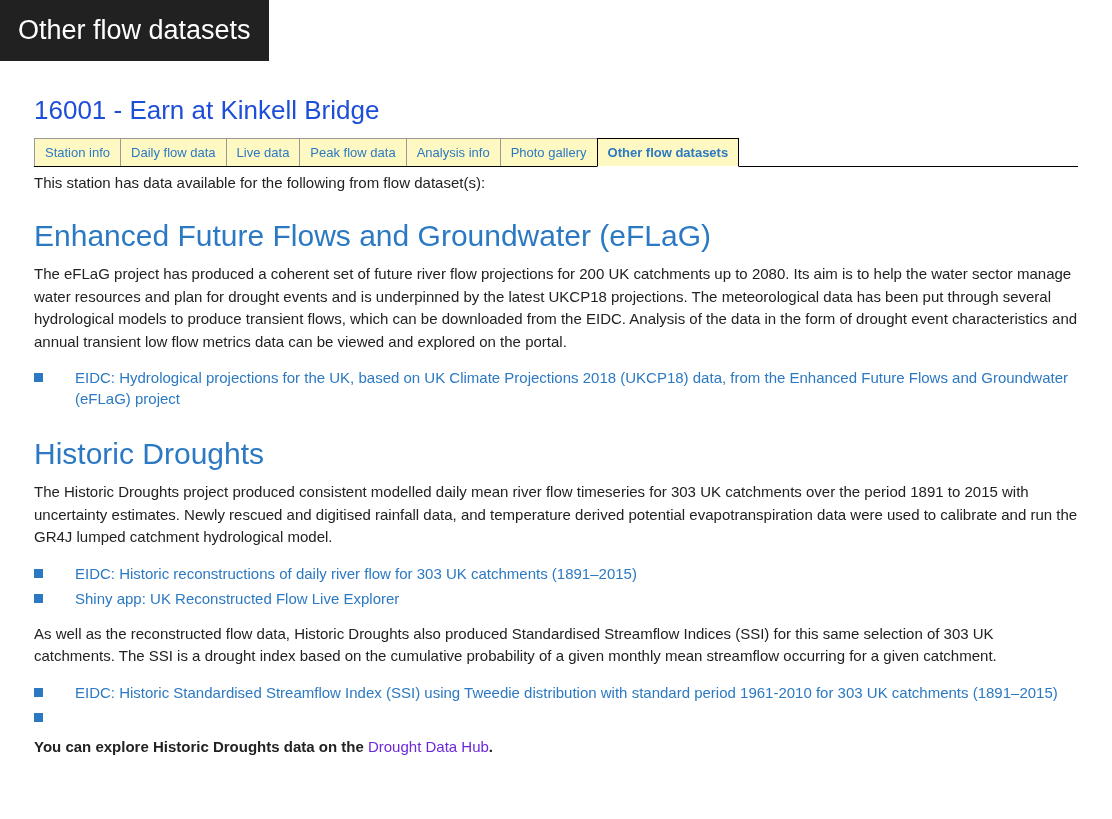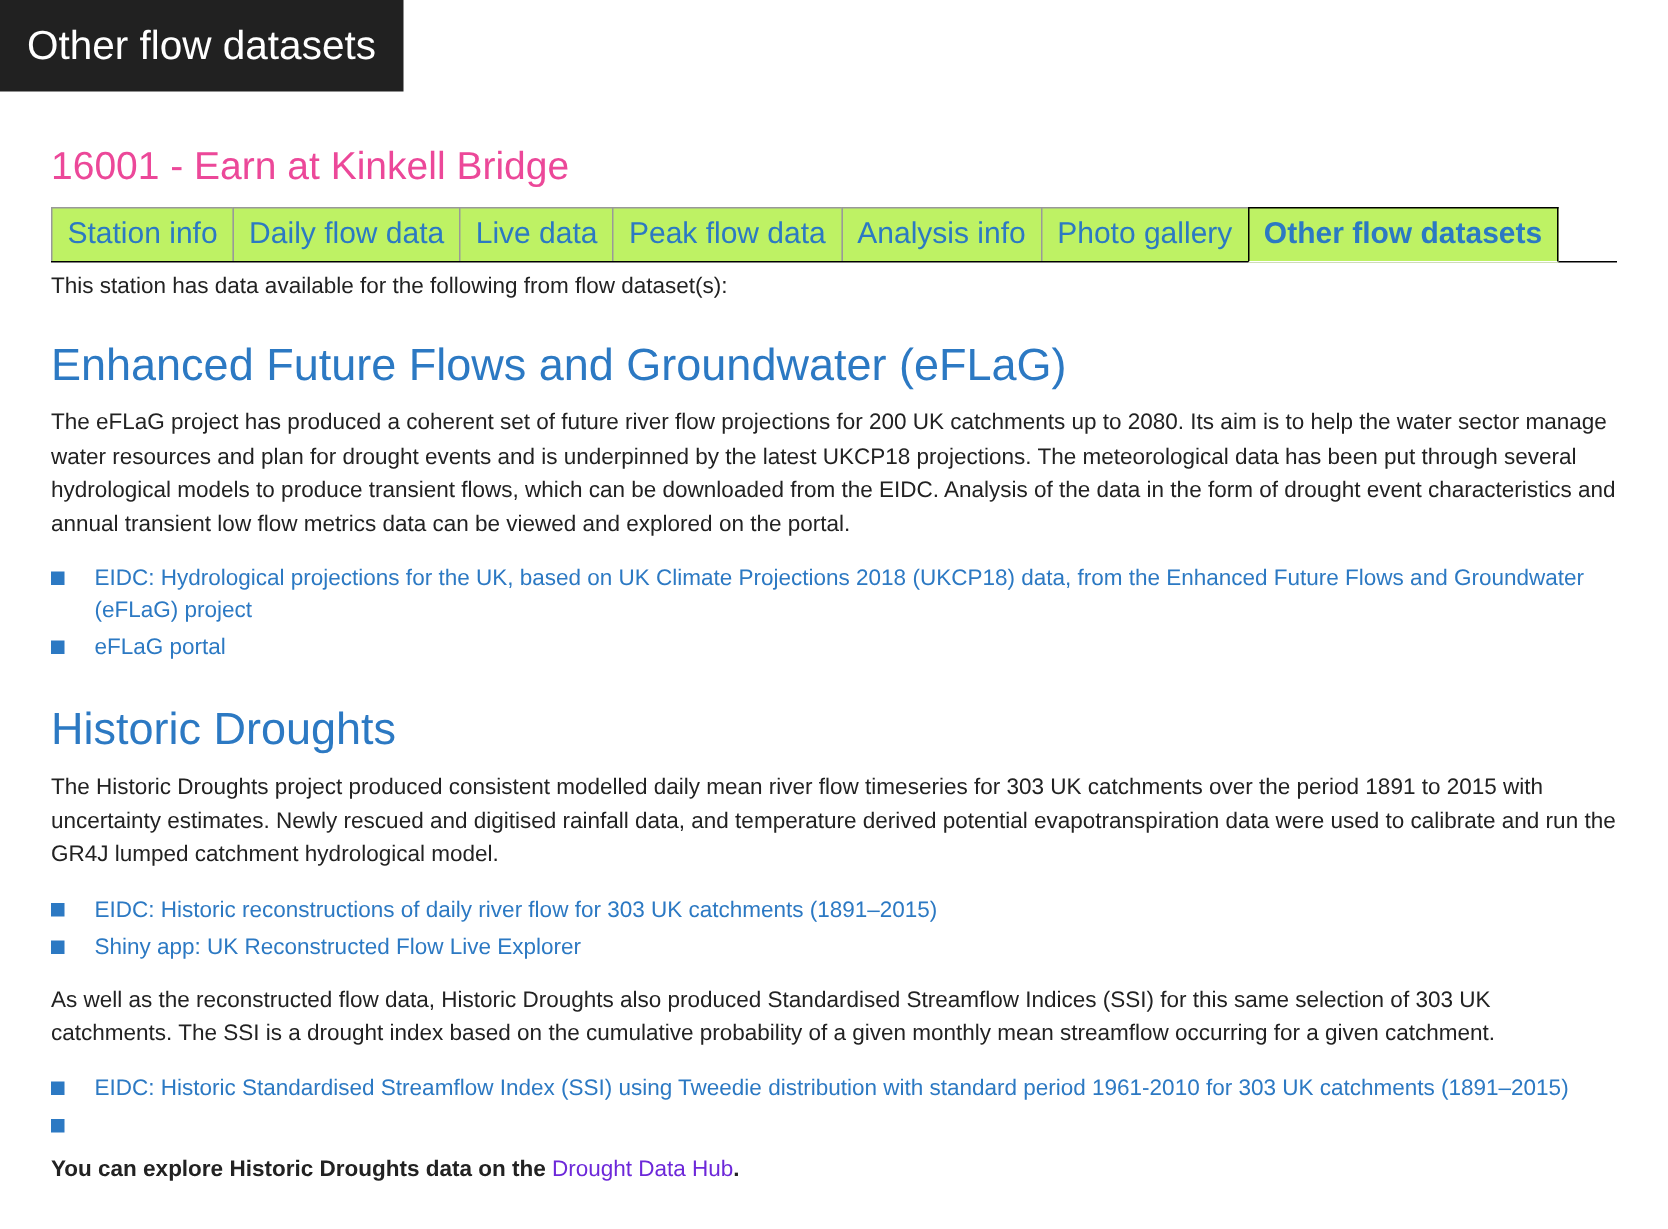--- a/index.html
+++ b/index.html
@@ -14,38 +14,38 @@
     background: #212121;
     color: #fff;
     font-size: 27px;
     padding: 15px 18px;
     display: inline-block;
   }
   .content {
     padding: 20px 34px 20px 34px;
   }
   .page-title {
-    color: #ec4899;
+    color: #1d4ed8;
     font-size: 26px;
     font-weight: normal;
     margin: 14px 0 12px 0;
   }
   .tabs {
     border-bottom: 1px solid #000;
     display: flex;
   }
   .tab {
     border: 1px solid #999;
     border-bottom: none;
     padding: 6px 10px;
     color: #2c79c3;
-    font-size: 20px;
+    font-size: 13px;
     cursor: pointer;
     margin-right: -1px;
-    background: #bef264;
+    background: #fef9c3;
   }
   .tab.active {
     border: 1px solid #000;
     border-bottom: 1px solid #fff;
     margin-bottom: -1px;
     font-weight: bold;
   }
   .intro {
     margin: 7px 0 10px 0;
     color: #222;
@@ -62,20 +62,21 @@
     color: #222;
   }
   ul.link-list {
     list-style: none;
     margin: 6px 0 14px 0;
   }
   ul.link-list li {
     display: flex;
     align-items: flex-start;
     margin: 4px 0;
+    gap: 12px;
   }
   ul.link-list li .bullet {
     width: 9px;
     height: 9px;
     background: #2c79c3;
     flex: 0 0 9px;
     margin-top: 6px;
     margin-right: 20px;
   }
   ul.link-list li a {
@@ -116,24 +117,20 @@
 
   <p class="intro">This station has data available for the following from flow dataset(s):</p>
 
   <h2 class="section-title">Enhanced Future Flows and Groundwater (eFLaG)</h2>
   <p class="body-text">The eFLaG project has produced a coherent set of future river flow projections for 200 UK catchments up to 2080. Its aim is to help the water sector manage water resources and plan for drought events and is underpinned by the latest UKCP18 projections. The meteorological data has been put through several hydrological models to produce transient flows, which can be downloaded from the EIDC. Analysis of the data in the form of drought event characteristics and annual transient low flow metrics data can be viewed and explored on the portal.</p>
   <ul class="link-list">
     <li>
       <span class="bullet"></span>
       <a href="#">EIDC: Hydrological projections for the UK, based on UK Climate Projections 2018 (UKCP18) data, from the Enhanced Future Flows and Groundwater (eFLaG) project</a>
     </li>
-    <li>
-      <span class="bullet"></span>
-      <a href="#">eFLaG portal</a>
-    </li>
   </ul>
 
   <h2 class="section-title">Historic Droughts</h2>
   <p class="body-text">The Historic Droughts project produced consistent modelled daily mean river flow timeseries for 303 UK catchments over the period 1891 to 2015 with uncertainty estimates. Newly rescued and digitised rainfall data, and temperature derived potential evapotranspiration data were used to calibrate and run the GR4J lumped catchment hydrological model.</p>
   <ul class="link-list">
     <li>
       <span class="bullet"></span>
       <a href="#">EIDC: Historic reconstructions of daily river flow for 303 UK catchments (1891–2015)</a>
     </li>
     <li>

